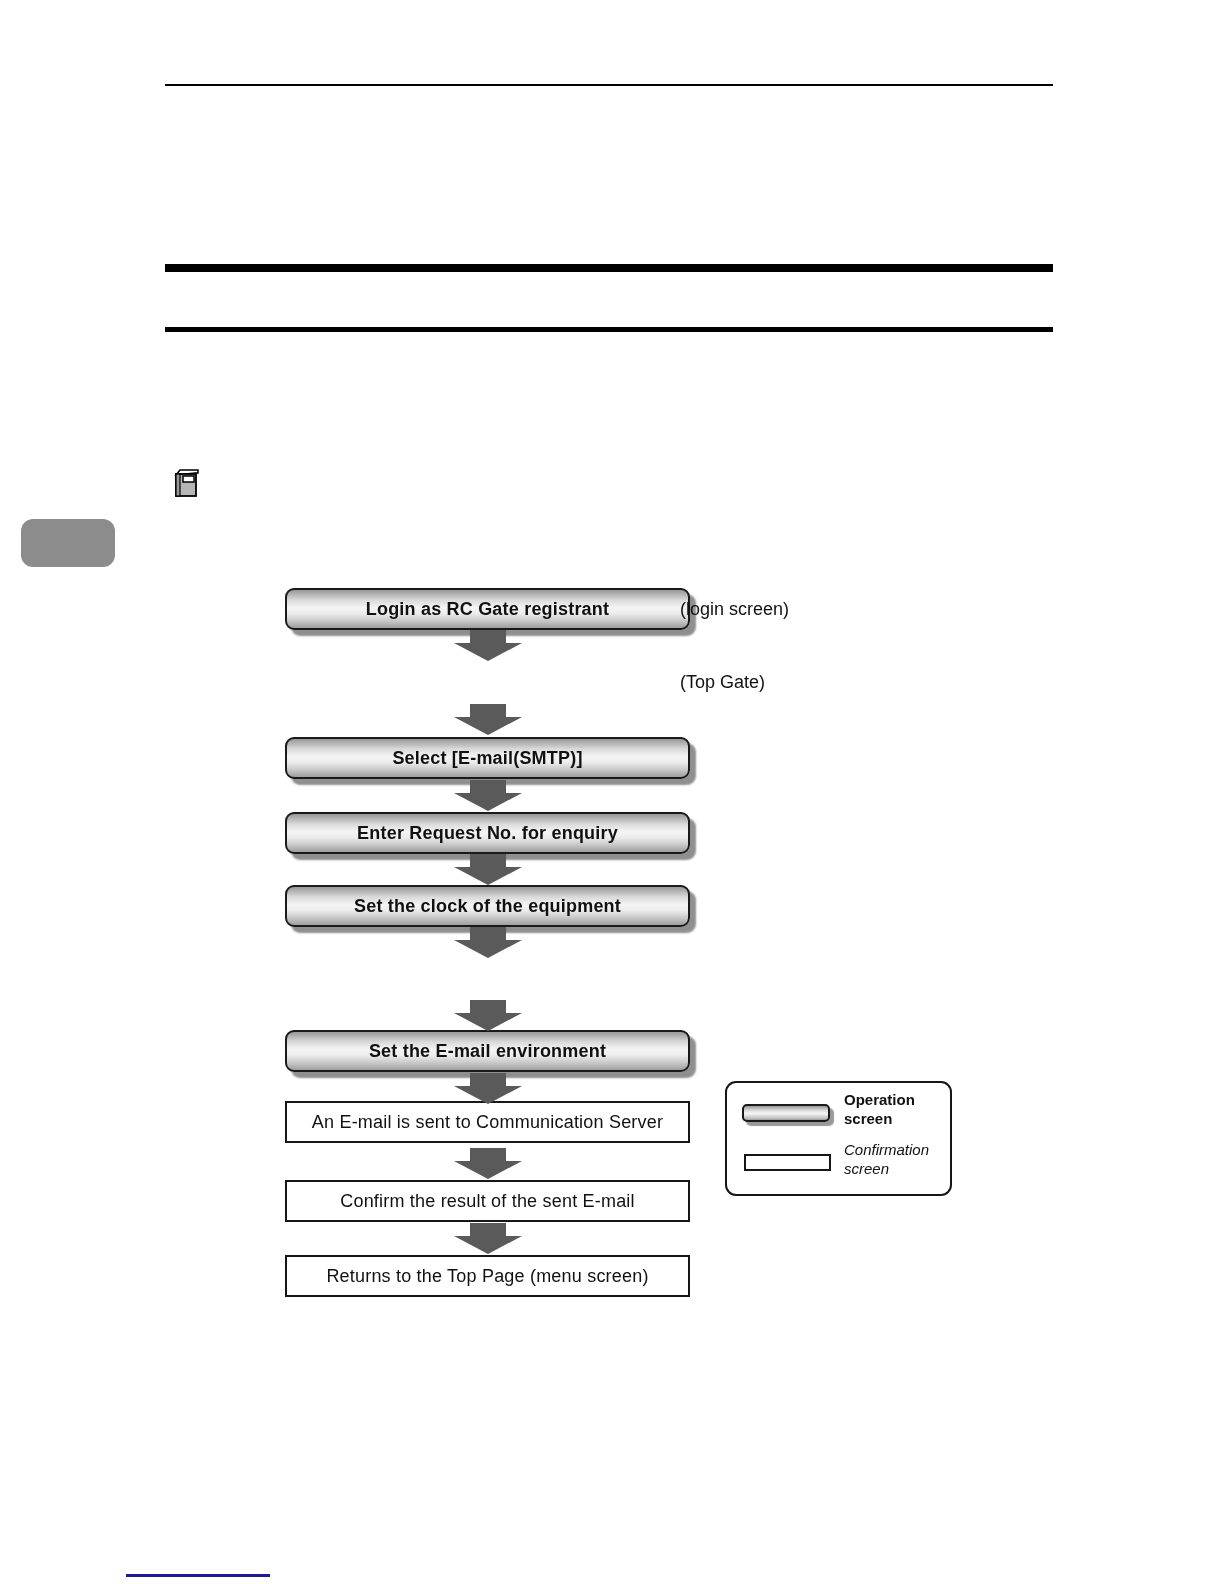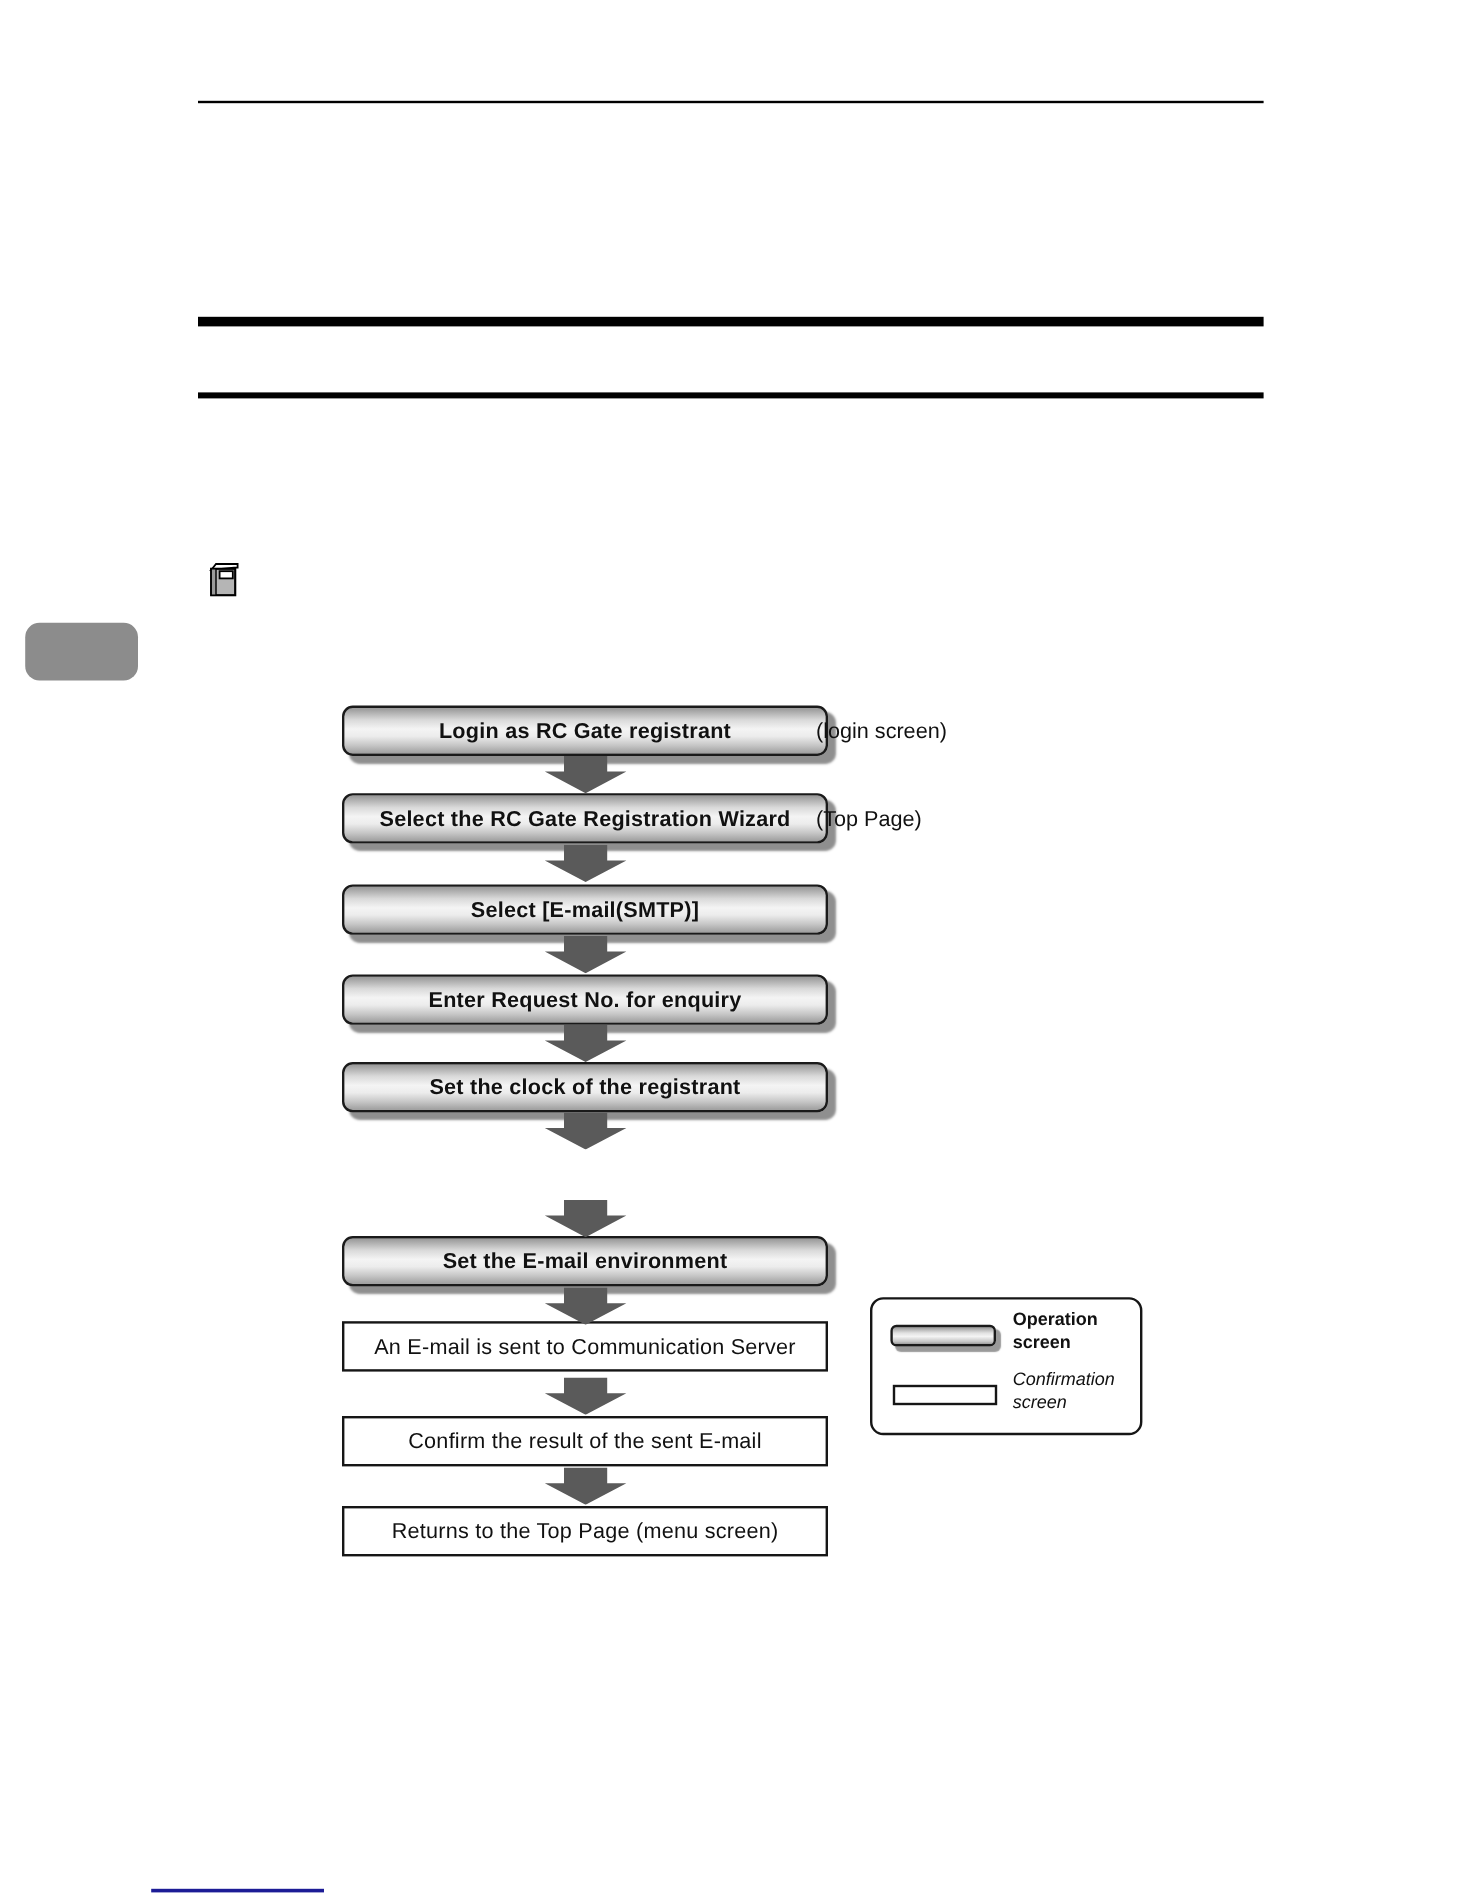--- a/index.html
+++ b/index.html
@@ -93,31 +93,30 @@
       <polygon points="2,7 6,2 24,2 24,5 21,5" fill="#ffffff" stroke="#000" stroke-width="1.5"></polygon>
       <rect x="2" y="6" width="20" height="22" fill="#b5b5b5" stroke="#000" stroke-width="1.8"></rect>
       <rect x="2" y="6" width="4" height="22" fill="#9a9a9a" stroke="#000" stroke-width="1.2"></rect>
       <rect x="9" y="8" width="11" height="6" fill="#ffffff" stroke="#000" stroke-width="1.5"></rect>
     </svg>
   </div>
 
   <div class="abs chapter-tab"></div>
 
   <div class="abs step op" style="top:588px">Login as RC Gate registrant</div>
-  <div class="abs step op" style="top:661px">Select the RC Gate Registration Wizard</div>
   <div class="abs step op" style="top:737px">Select [E-mail(SMTP)]</div>
   <div class="abs step op" style="top:812px">Enter Request No. for enquiry</div>
-  <div class="abs step op" style="top:885px">Set the clock of the registrant</div>
+  <div class="abs step op" style="top:885px">Set the clock of the equipment</div>
   <div class="abs step op" style="top:1030px">Set the E-mail environment</div>
   <div class="abs step conf" style="top:1101px">An E-mail is sent to Communication Server</div>
   <div class="abs step conf" style="top:1180px">Confirm the result of the sent E-mail</div>
   <div class="abs step conf" style="top:1255px">Returns to the Top Page (menu screen)</div>
 
   <div class="abs annot" style="top:588px">(login screen)</div>
-  <div class="abs annot" style="top:661px">(Top Page)</div>
+  <div class="abs annot" style="top:661px">(Top Gate)</div>
 
   <div class="abs flow-arrow" style="top:630px"><svg width="68" height="31" viewBox="0 0 68 31" preserveAspectRatio="none">
         <polygon points="16,0 52,0 52,13 68,13 34,31 0,13 16,13" fill="#5a5a5a"></polygon>
       </svg></div>
   <div class="abs flow-arrow" style="top:704px"><svg width="68" height="31" viewBox="0 0 68 31" preserveAspectRatio="none">
         <polygon points="16,0 52,0 52,13 68,13 34,31 0,13 16,13" fill="#5a5a5a"></polygon>
       </svg></div>
   <div class="abs flow-arrow" style="top:780px"><svg width="68" height="31" viewBox="0 0 68 31" preserveAspectRatio="none">
         <polygon points="16,0 52,0 52,13 68,13 34,31 0,13 16,13" fill="#5a5a5a"></polygon>
       </svg></div>

